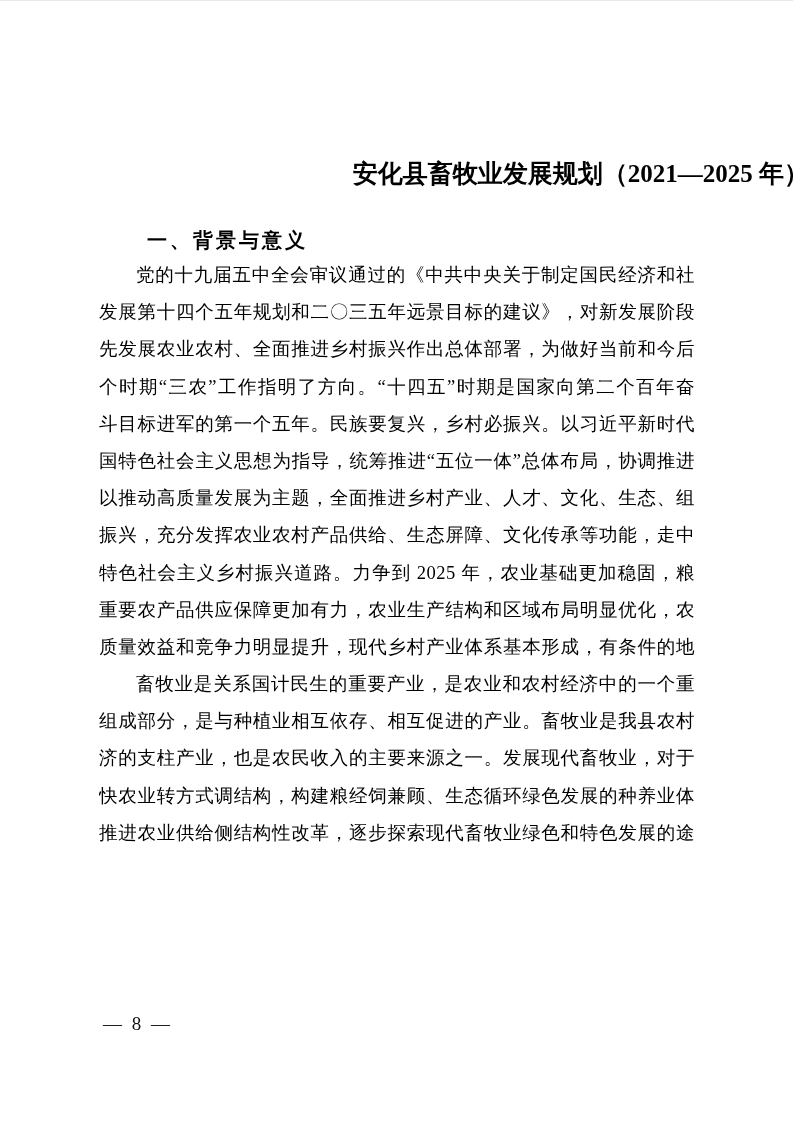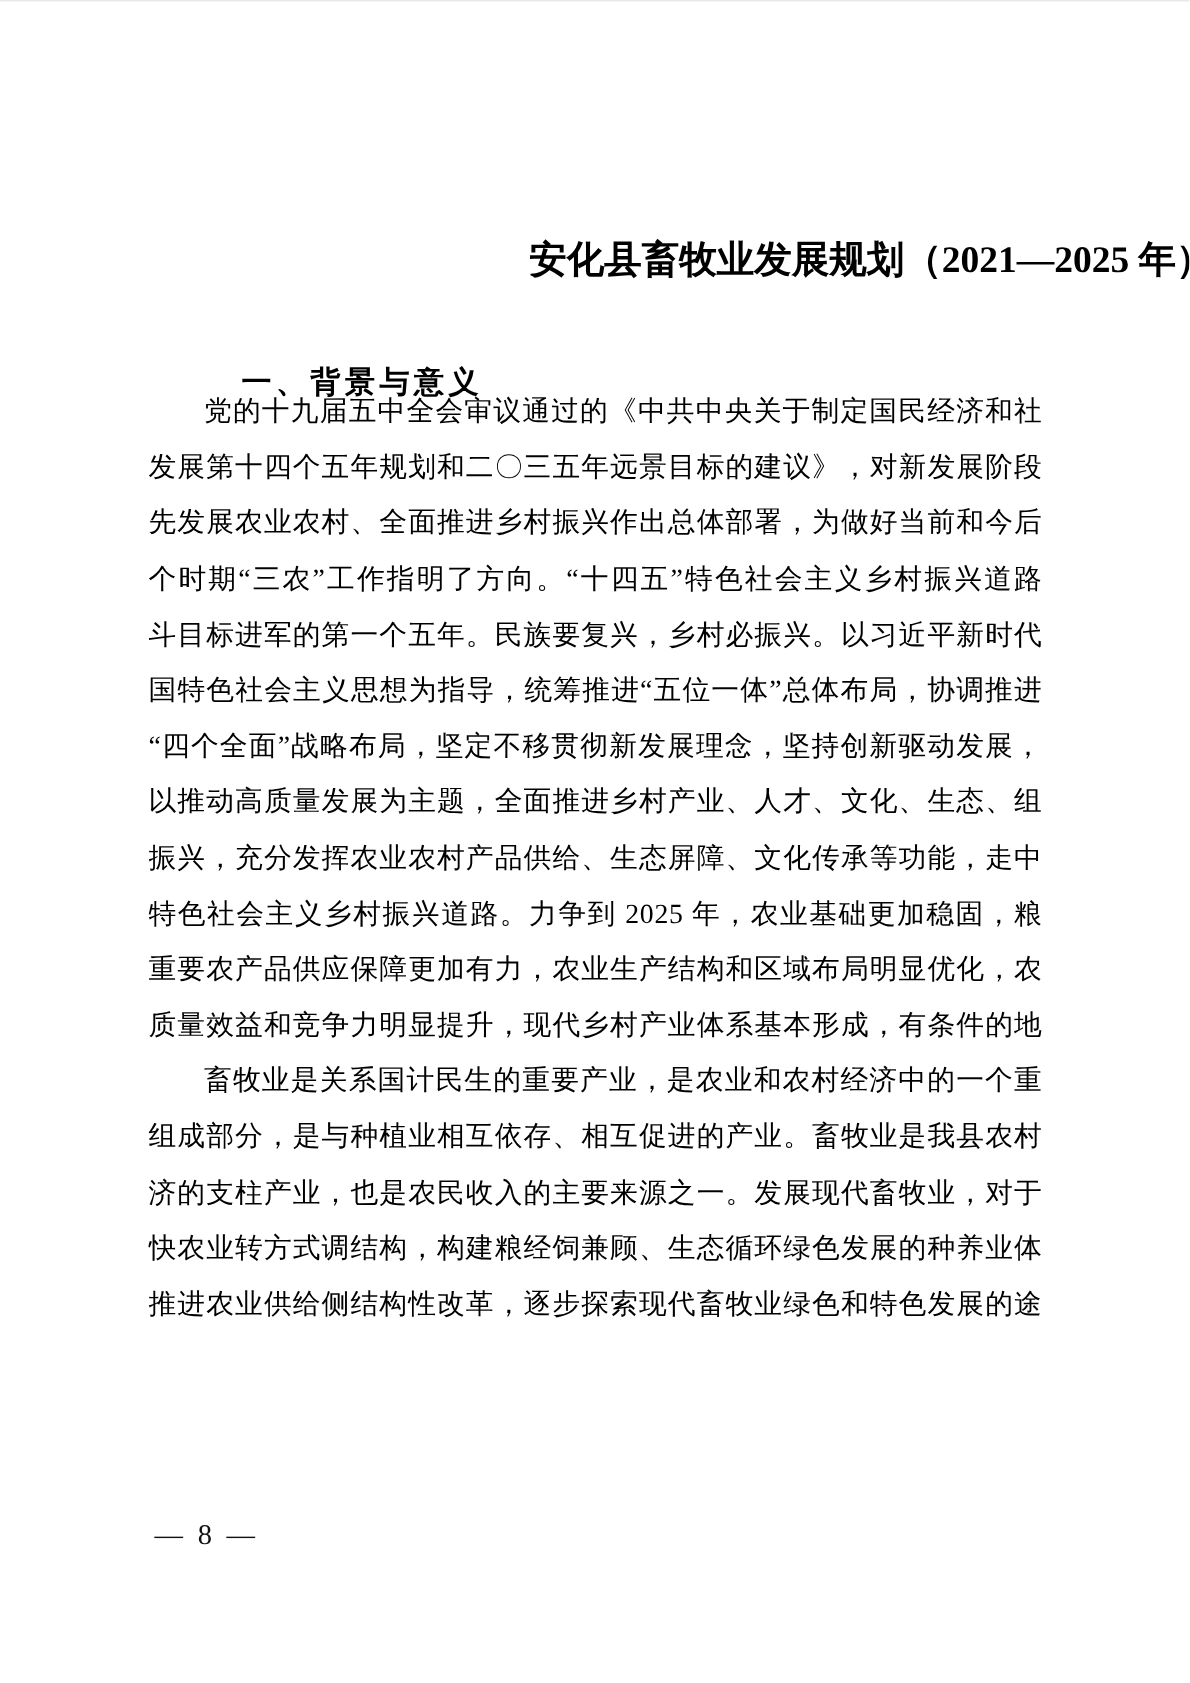--- a/index.html
+++ b/index.html
@@ -28,21 +28,21 @@
     font-size: 25px;
     line-height: 36px;
     font-weight: bold;
     font-family: "Liberation Serif", "DejaVu Serif", serif;
     white-space: nowrap;
   }
   .section-heading {
     position: absolute;
     top: 222px;
     left: 143px;
-    margin: 18px;
+    margin: 4px;
     font-size: 20px;
     line-height: 26px;
     font-weight: bold;
     letter-spacing: 3px;
     font-family: "DejaVu Sans", "Liberation Sans", sans-serif;
   }
   .body-text {
     position: absolute;
     top: 256px;
     left: 99px;
@@ -81,24 +81,23 @@
 
   <h1 class="doc-title">安化县畜牧业发展规划（2021—2025 年）</h1>
 
   <h2 class="section-heading">一、背景与意义</h2>
 
   <div class="body-text">
     <div>
       <div class="line indent">党的十九届五中全会审议通过的《中共中央关于制定国民经济和社会</div>
       <div class="line">发展第十四个五年规划和二〇三五年远景目标的建议》，对新发展阶段优</div>
       <div class="line">先发展农业农村、全面推进乡村振兴作出总体部署，为做好当前和今后一</div>
-      <div class="line">个时期“三农”工作指明了方向。“十四五”特色社会主义乡村振兴道路</div>
+      <div class="line">个时期“三农”工作指明了方向。“十四五”时期是国家向第二个百年奋</div>
       <div class="line">斗目标进军的第一个五年。民族要复兴，乡村必振兴。以习近平新时代中</div>
       <div class="line">国特色社会主义思想为指导，统筹推进“五位一体”总体布局，协调推进</div>
-      <div class="line">“四个全面”战略布局，坚定不移贯彻新发展理念，坚持创新驱动发展，</div>
       <div class="line">以推动高质量发展为主题，全面推进乡村产业、人才、文化、生态、组织</div>
       <div class="line">振兴，充分发挥农业农村产品供给、生态屏障、文化传承等功能，走中国</div>
       <div class="line">特色社会主义乡村振兴道路。力争到 2025 年，农业基础更加稳固，粮食和</div>
       <div class="line">重要农产品供应保障更加有力，农业生产结构和区域布局明显优化，农业</div>
       <div class="line">质量效益和竞争力明显提升，现代乡村产业体系基本形成，有条件的地区</div>
     </div>
     <div>
       <div class="line indent">畜牧业是关系国计民生的重要产业，是农业和农村经济中的一个重要</div>
       <div class="line">组成部分，是与种植业相互依存、相互促进的产业。畜牧业是我县农村经</div>
       <div class="line">济的支柱产业，也是农民收入的主要来源之一。发展现代畜牧业，对于加</div>

